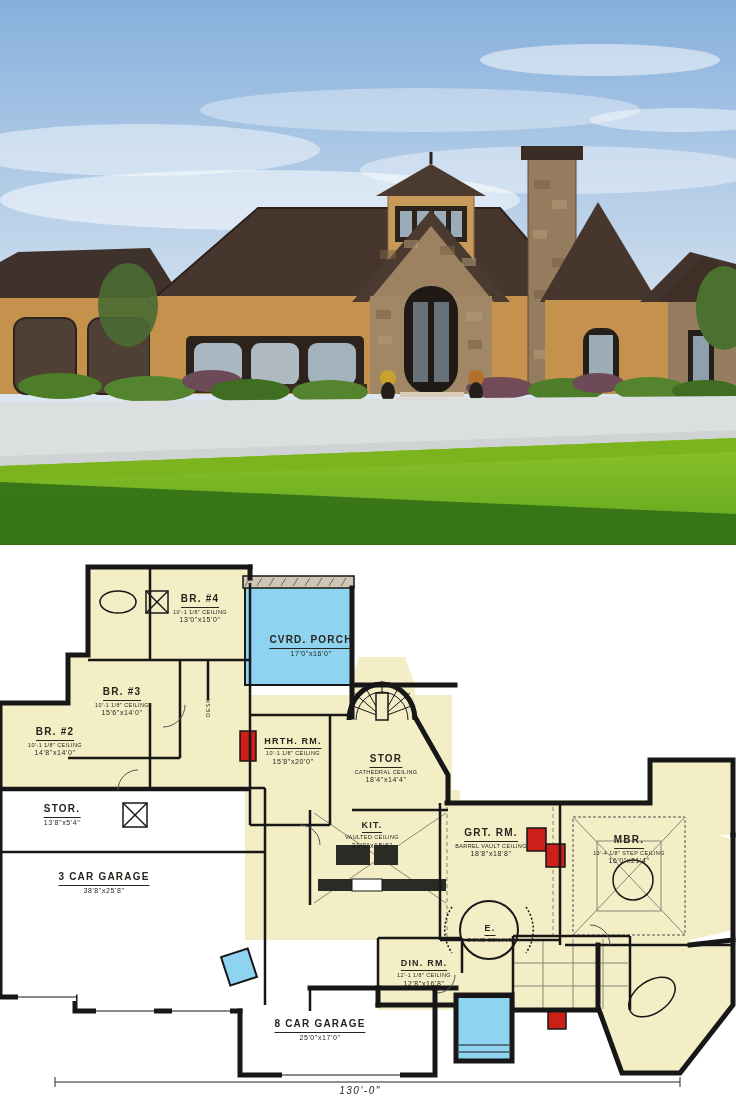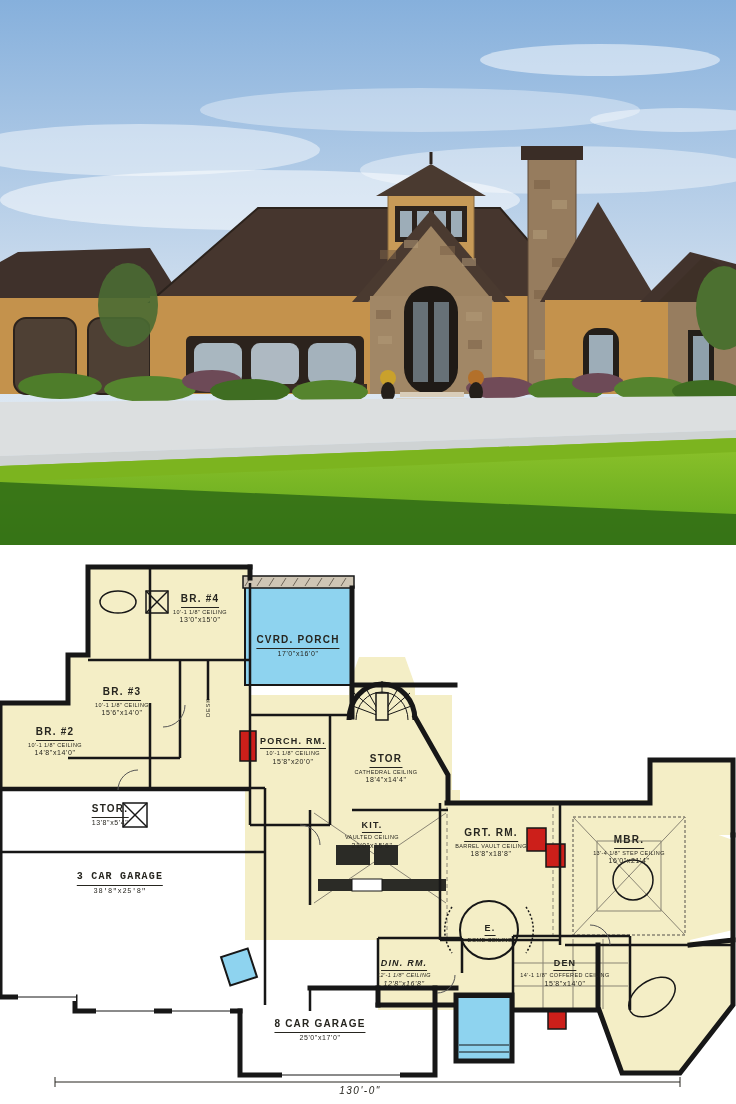--- a/index.html
+++ b/index.html
@@ -317,44 +317,44 @@
         <line x1="55" y1="532" x2="55" y2="542"></line>
         <line x1="680" y1="532" x2="680" y2="542"></line>
       </g>
     </svg>
 
     <div class="room-label" style="left:200px;top:42px;">
       <span class="room-name">BR. #4</span>
       <span class="room-ceiling">10'-1 1/8" CEILING</span>
       <span class="room-dims">13'0"x15'0"</span>
     </div>
-    <div class="room-label" style="left:298px;top:83px;">
+    <div class="room-label" style="left:311px;top:83px;">
       <span class="room-name">CVRD. PORCH</span>
       <span class="room-dims">17'0"x16'0"</span>
     </div>
     <div class="room-label" style="left:122px;top:135px;">
       <span class="room-name">BR. #3</span>
       <span class="room-ceiling">10'-1 1/8" CEILING</span>
       <span class="room-dims">15'6"x14'0"</span>
     </div>
     <div class="room-label" style="left:55px;top:175px;">
       <span class="room-name">BR. #2</span>
       <span class="room-ceiling">10'-1 1/8" CEILING</span>
       <span class="room-dims">14'8"x14'0"</span>
     </div>
-    <div class="room-label" style="left:62px;top:252px;margin-left:48px;">
+    <div class="room-label" style="left:62px;top:252px;">
       <span class="room-name">STOR.</span>
       <span class="room-dims">13'8"x5'4"</span>
     </div>
-    <div class="room-label" style="left:120px;top:320px;font-family:Liberation Mono, monospace;">
+    <div class="room-label" style="left:104px;top:320px;">
       <span class="room-name">3 CAR GARAGE</span>
       <span class="room-dims">38'8"x25'8"</span>
     </div>
     <div class="room-label" style="left:293px;top:184px;">
-      <span class="room-name sm">PORCH. RM.</span>
+      <span class="room-name sm">HRTH. RM.</span>
       <span class="room-ceiling">10'-1 1/8" CEILING</span>
       <span class="room-dims">15'8"x20'0"</span>
     </div>
     <div class="room-label" style="left:386px;top:202px;">
       <span class="room-name">STOR</span>
       <span class="room-ceiling">CATHEDRAL CEILING</span>
       <span class="room-dims">18'4"x14'4"</span>
     </div>
     <div class="room-label" style="left:372px;top:268px;">
       <span class="room-name sm">KIT.</span>
@@ -368,30 +368,25 @@
     </div>
     <div class="room-label" style="left:629px;top:283px;">
       <span class="room-name">MBR.</span>
       <span class="room-ceiling">13'-4 1/8" STEP CEILING</span>
       <span class="room-dims">16'0"x21'4"</span>
     </div>
     <div class="room-label" style="left:490px;top:371px;">
       <span class="room-name sm">E.</span>
       <span class="room-ceiling">DOME CEILING</span>
     </div>
-    <div class="room-label" style="left:404px;top:406px;font-style:italic;">
+    <div class="room-label" style="left:424px;top:406px;">
       <span class="room-name sm">DIN. RM.</span>
       <span class="room-ceiling">12'-1 1/8" CEILING</span>
       <span class="room-dims">12'8"x16'8"</span>
     </div>
-    <div class="room-label" style="left:565px;top:406px;">
-      <span class="room-name sm">DEN</span>
-      <span class="room-ceiling">14'-1 1/8" COFFERED CEILING</span>
-      <span class="room-dims">15'8"x14'0"</span>
-    </div>
     <div class="room-label" style="left:320px;top:467px;">
       <span class="room-name">8 CAR GARAGE</span>
       <span class="room-dims">25'0"x17'0"</span>
     </div>
 
     <div class="desk-label" style="left:205px;top:172px;">DESK</div>
 
     <div class="dim-label" style="left:360px;top:540px;">130'-0"</div>
   </div>
 

